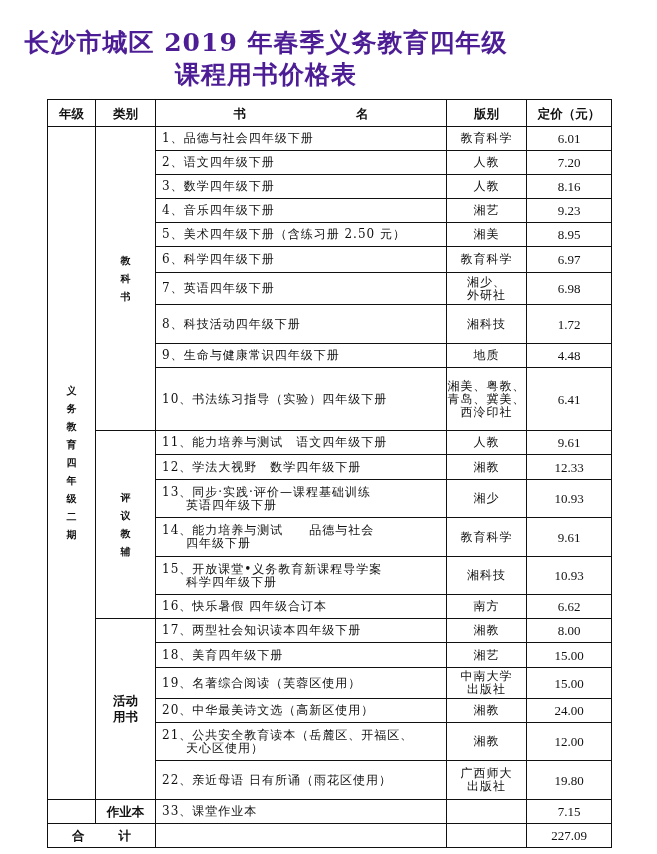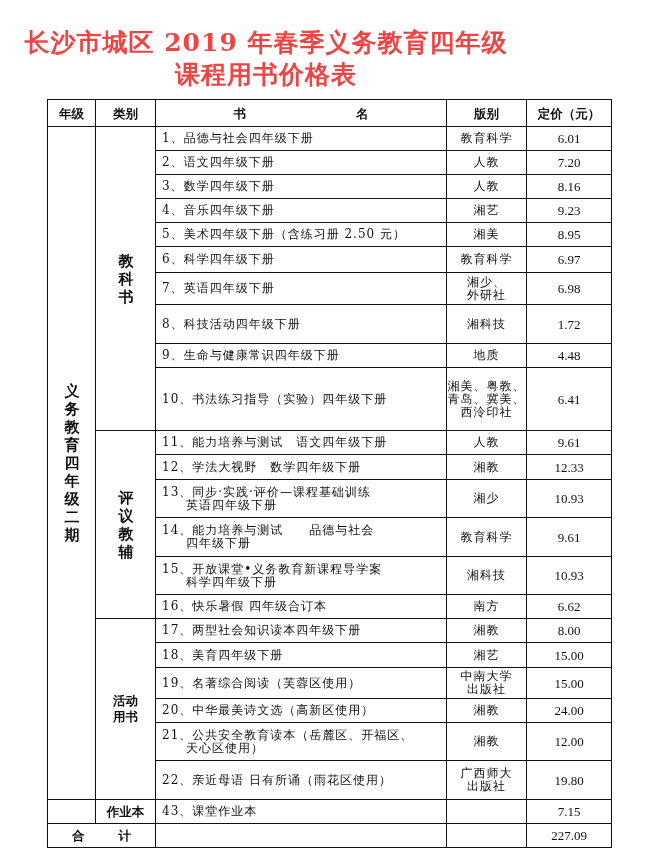--- a/index.html
+++ b/index.html
@@ -1,31 +1,31 @@
 <!DOCTYPE html>
 <html><head>
 <meta charset="utf-8">
 <style>
   html, body { margin: 0; padding: 0; background: #ffffff; }
   body { width: 657px; height: 854px; position: relative; overflow: hidden;
          font-family: "DejaVu Serif", "Liberation Serif", serif; color: #111; }
   .title { position: absolute; left: 0; width: 532px; text-align: center;
-           font-weight: bold; font-size: 25px; letter-spacing: 1px; color: #ef4444; }
+           font-weight: bold; font-size: 25px; letter-spacing: 1px; color: #4c1d95; }
   .title.l1 { top: 26px; }
   .title.l2 { top: 58px; }
   table { position: absolute; left: 47px; top: 99px; border-collapse: collapse;
           table-layout: fixed; width: 564px; }
   td, th { border: 1.5px solid #111; padding: 0; font-size: 12px; line-height: 13px;
            vertical-align: middle; }
   th { font-weight: bold; text-align: center; height: 26px; font-size: 12.5px; }
   td.name { text-align: left; padding-left: 6px; letter-spacing: 1px; }
   td.name .l2 { display: block; padding-left: 24px; }
   td.pub { text-align: center; letter-spacing: 1px; font-size: 12px; line-height: 13px; font-family: Liberation Serif, serif; }
   td.price { text-align: center; font-family: "Liberation Serif", serif; font-size: 13px; }
-  td.vert { text-align: center; font-weight: bold; font-size: 15px; line-height: 18px; }
+  td.vert { text-align: center; font-weight: bold; font-size: 10px; line-height: 18px; }
   td.vert span { display: inline-block; width: 14px; word-break: break-all; }
   td.cat2 { text-align: center; font-weight: bold; font-size: 12.5px; line-height: 16px; }
   .book-header span { display: inline-block; }
 </style>
 </head>
 <body>
 
 <div class="title l1">长沙市城区 2019 年春季义务教育四年级</div>
 <div class="title l2">课程用书价格表</div>
 
@@ -159,21 +159,21 @@
         <td class="price">12.00</td>
       </tr>
       <tr style="height:39px">
         <td class="name"><span>22、亲近母语 日有所诵（雨花区使用）</span></td>
         <td class="pub"><span>广西师大</span><br><span>出版社</span></td>
         <td class="price">19.80</td>
       </tr>
       <tr style="height:24px">
         <td></td>
         <td class="cat2">作业本</td>
-        <td class="name"><span>43、课堂作业本</span></td>
+        <td class="name"><span>33、课堂作业本</span></td>
         <td class="pub"><span></span></td>
         <td class="price">7.15</td>
       </tr>
       <tr style="height:24px">
         <td colspan="2" class="cat2"><span>合</span><span style="display:inline-block;width:34px"></span><span>计</span></td>
         <td></td>
         <td></td>
         <td class="price">227.09</td>
       </tr>
     </tbody>

